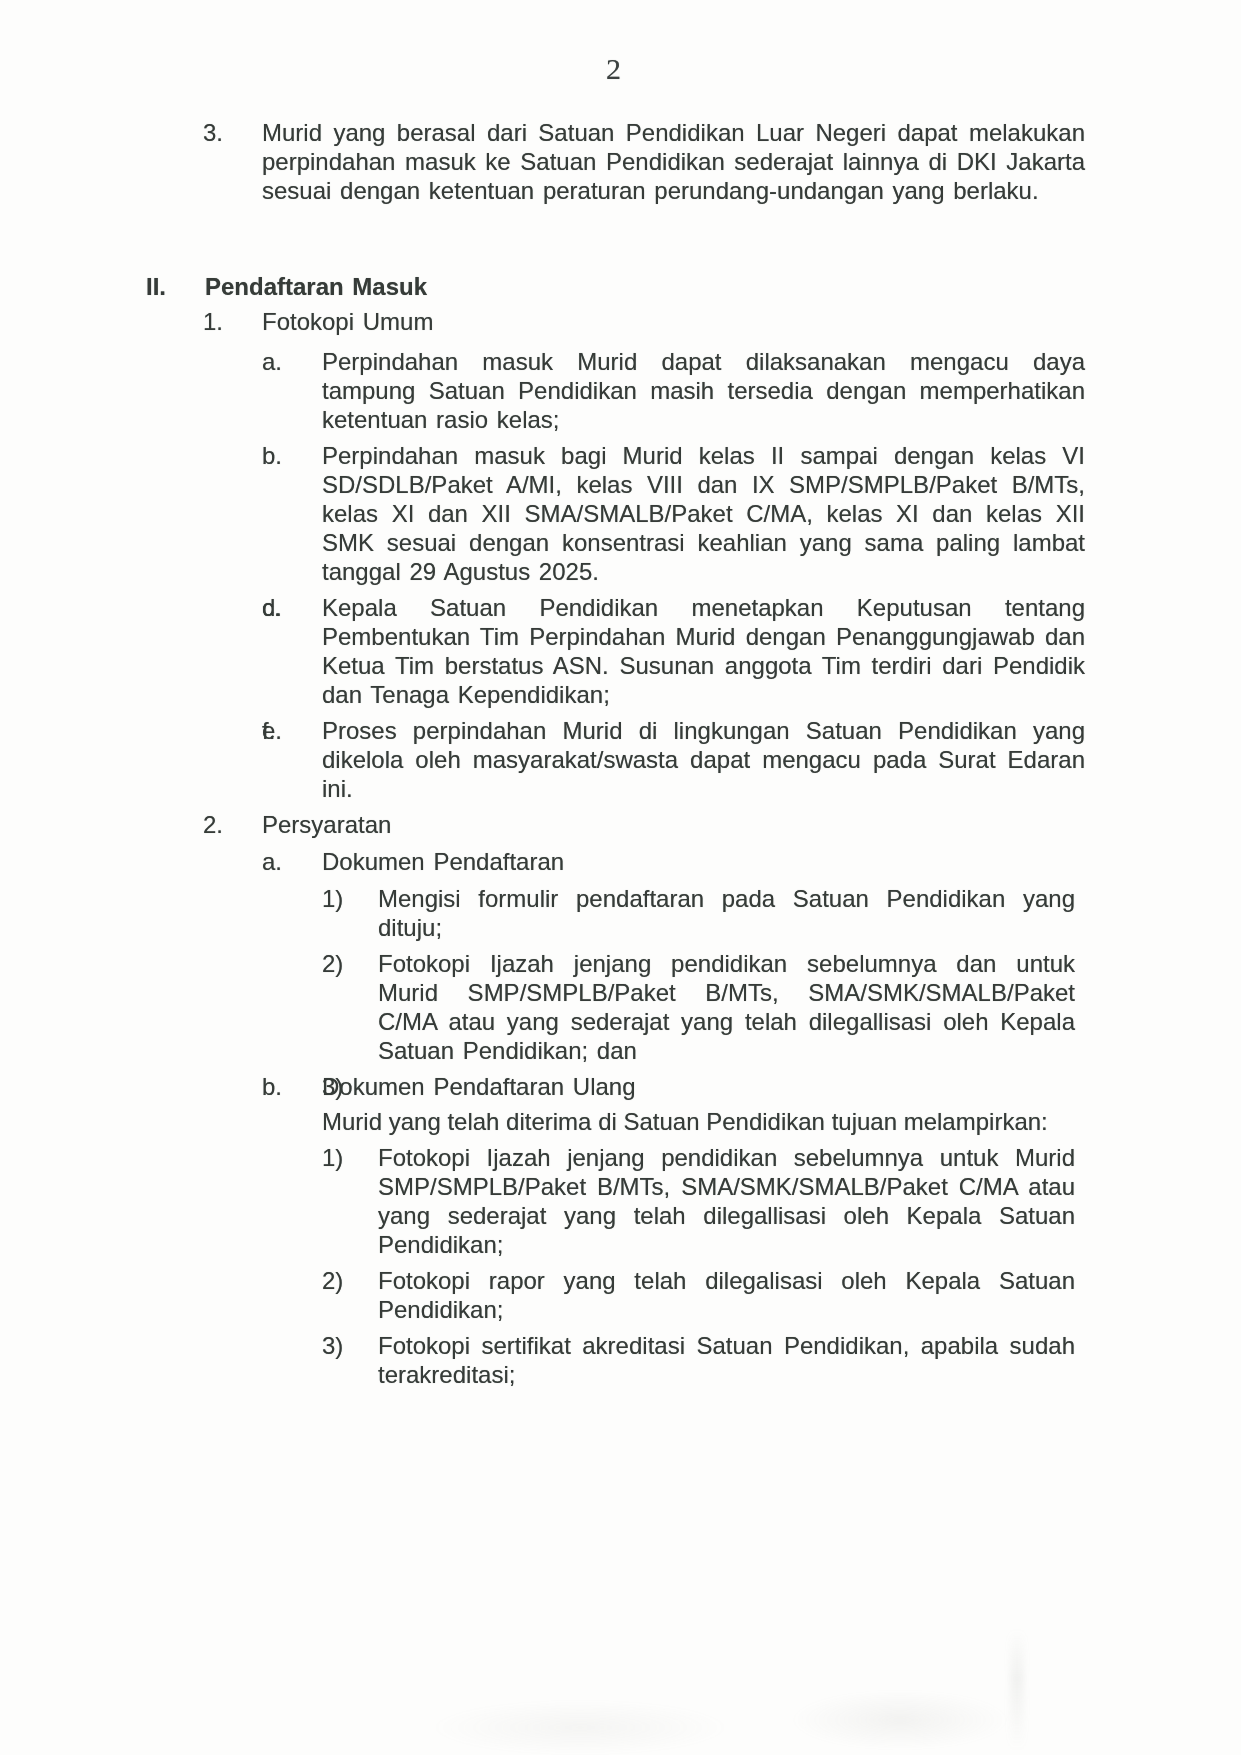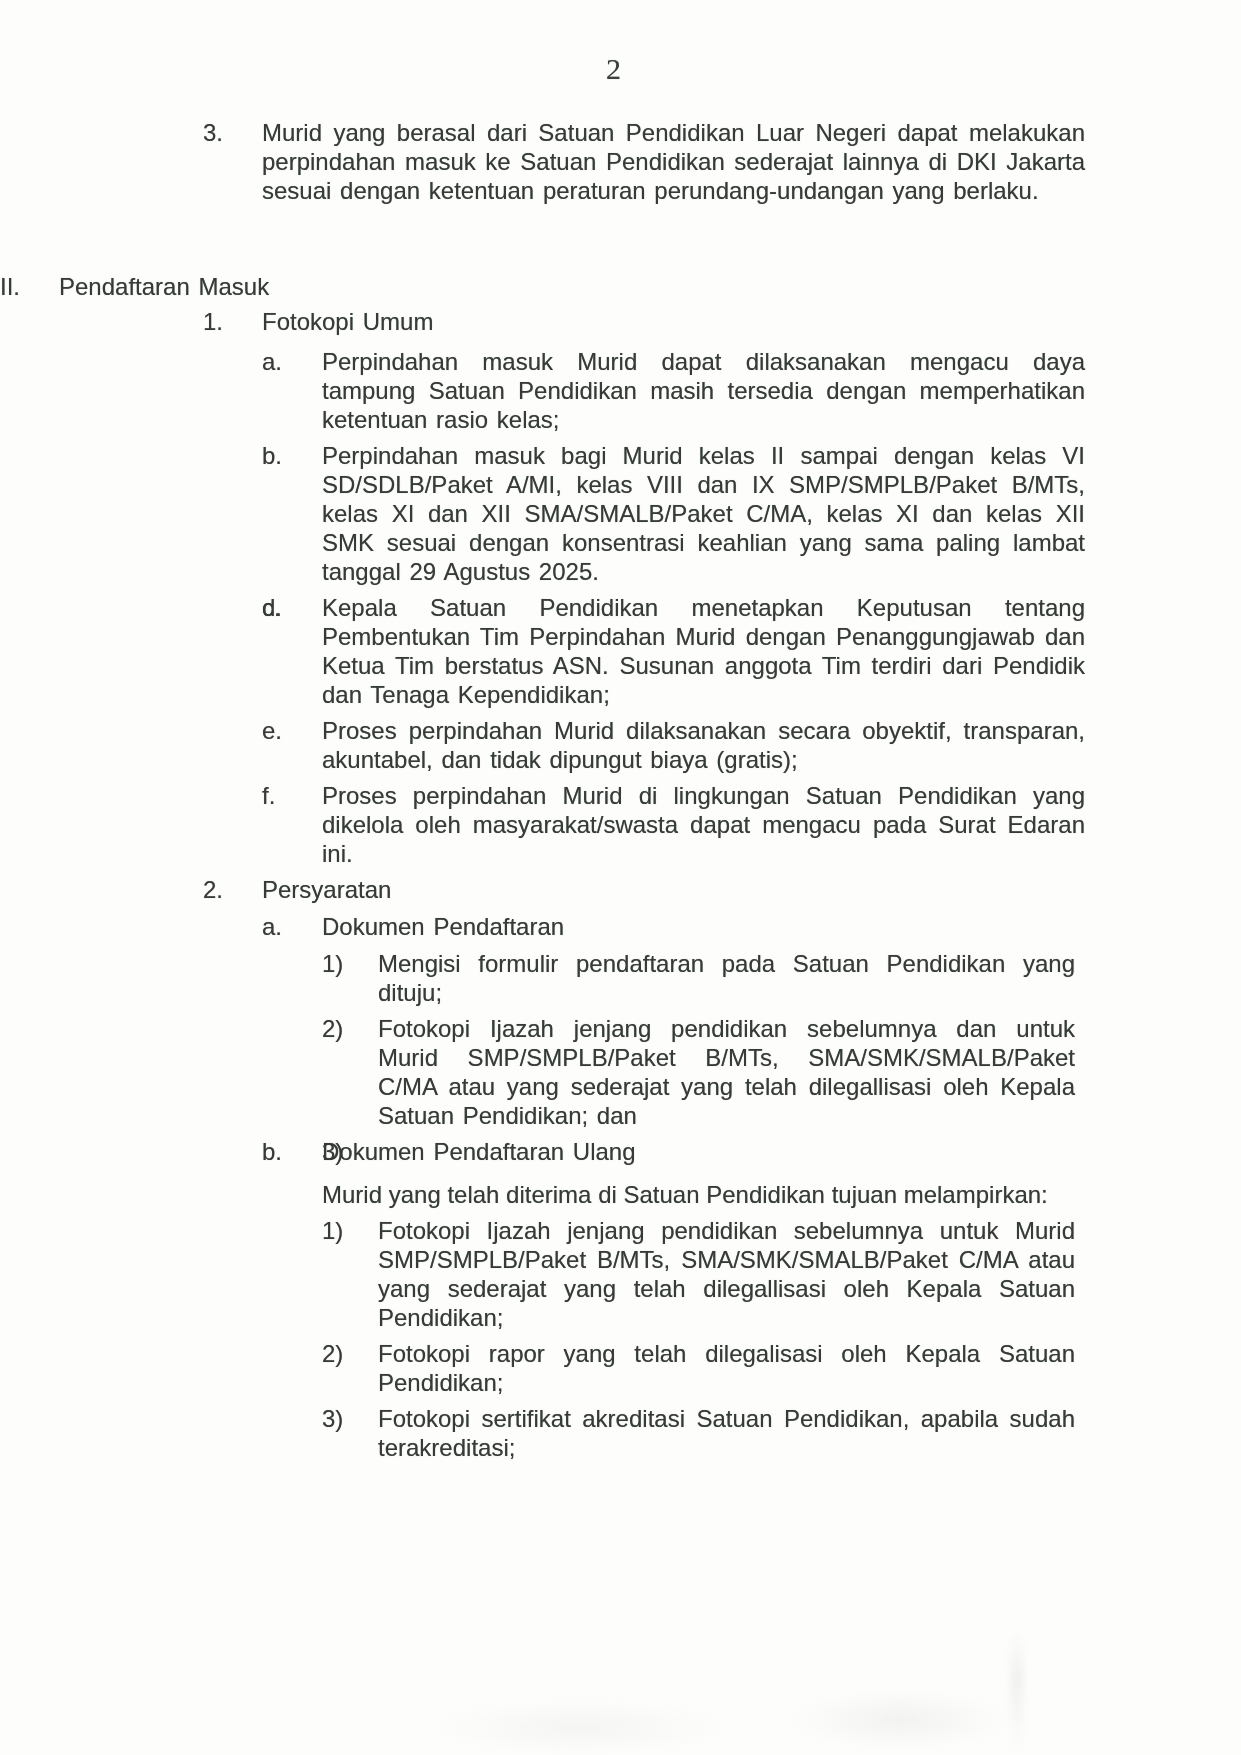--- a/index.html
+++ b/index.html
@@ -20,25 +20,25 @@
     text-align:center;
     font-family:"Liberation Serif", serif;
     font-size:30px; line-height:34px;
     color:#3c4140;
   }
   .content { position:absolute; top:0; left:0; width:1241px; }
   .li { position:relative; box-sizing:border-box; text-align:justify; word-spacing:2px; margin:0 0 7px 0; }
   .lbl { position:absolute; left:0; top:0; }
   .hd { text-align:left; }
   
-  .l0 { width:939px; padding-left:59px; }
+  .l0 { margin-left:146px; width:939px; padding-left:59px;font-weight:bold; }
   .l1 { margin-left:203px; width:882px; padding-left:59px; }
   .l2 { margin-left:262px; width:823px; padding-left:60px; }
   .l3 { margin-left:322px; width:753px; padding-left:56px; }
-  .intro { margin-left:322px; width:763px; text-align:left; margin-bottom:7px; margin-top:14px; }
+  .intro { margin-left:322px; width:763px; text-align:left; margin-bottom:7px; margin-top:6px; }
   
   .item3   { margin-top:118px; }
   .sec-ii  { margin-top:67px; margin-bottom:6px; }
   .sub-hd1 { margin-bottom:11px; }
   .sub-hd2 { margin-bottom:8px; }
   .dok-a   { margin-bottom:8px; }
   .dok-b   { margin-bottom:0; }
   
   .smudge { position:absolute; pointer-events:none; }
   .smudge.s1 { left:1010px; top:1630px; width:14px; height:120px;
@@ -78,21 +78,21 @@
     <div class="li l2">
       <span class="lbl">b.</span><span>Perpindahan masuk bagi Murid kelas II sampai dengan kelas VI SD/SDLB/Paket A/MI, kelas VIII dan IX SMP/SMPLB/Paket B/MTs, kelas XI dan XII SMA/SMALB/Paket C/MA, kelas XI dan kelas XII SMK sesuai dengan konsentrasi keahlian yang sama paling lambat tanggal 29 Agustus 2025.</span>
     </div>
     <div class="li l2">
       <span class="lbl">c.</span>
     </div>
     <div class="li l2">
       <span class="lbl">d.</span><span>Kepala Satuan Pendidikan menetapkan Keputusan tentang Pembentukan Tim Perpindahan Murid dengan Penanggungjawab dan Ketua Tim berstatus ASN. Susunan anggota Tim terdiri dari Pendidik dan Tenaga Kependidikan;</span>
     </div>
     <div class="li l2">
-      <span class="lbl">e.</span><span>Proses perpindahan Murid dilaksanakan secara obyektif, transparan, akuntabel, dan tidak dipungut biaya (gratis);</span>
+      <span class="lbl">e.</span>
     </div>
     <div class="li l2">
       <span class="lbl">f.</span><span>Proses perpindahan Murid di lingkungan Satuan Pendidikan yang dikelola oleh masyarakat/swasta dapat mengacu pada Surat Edaran ini.</span>
     </div>
 
     <div class="li l1 hd sub-hd2">
       <span class="lbl">2.</span><span>Persyaratan</span>
     </div>
 
     <div class="li l2 hd dok-a">

